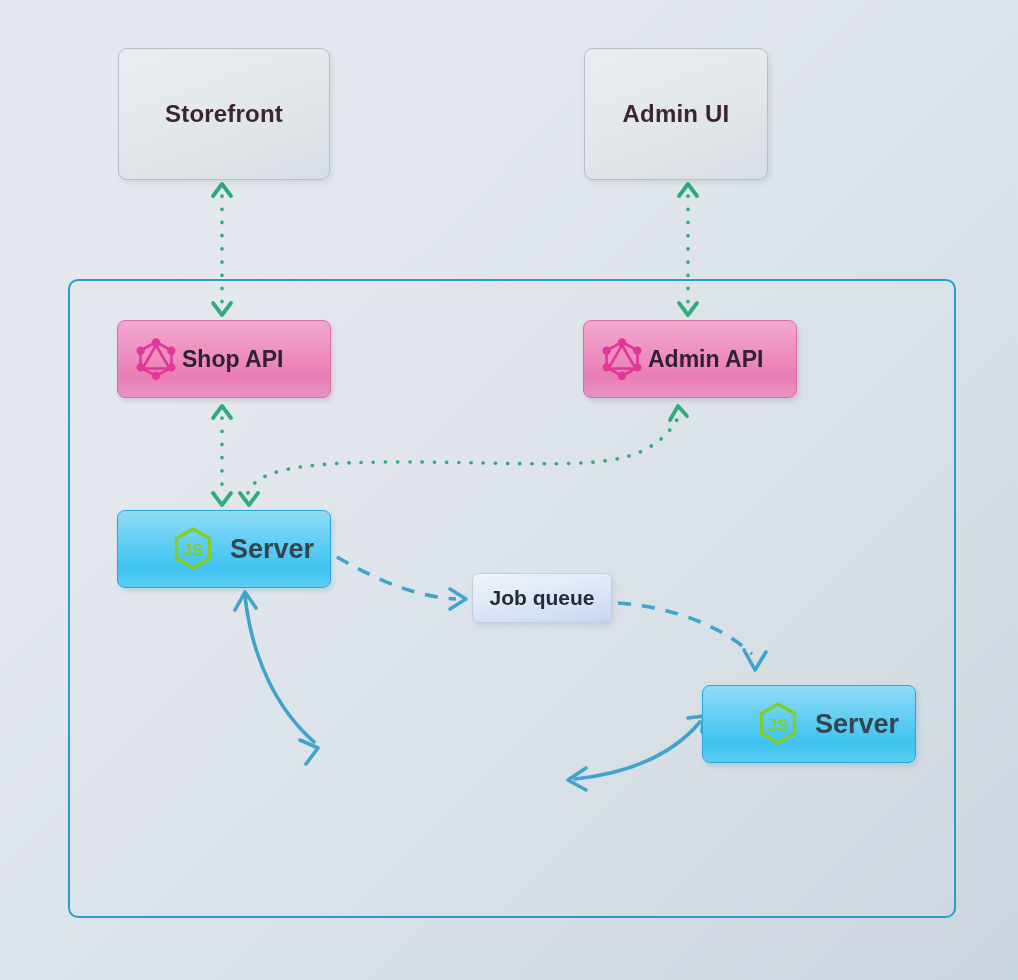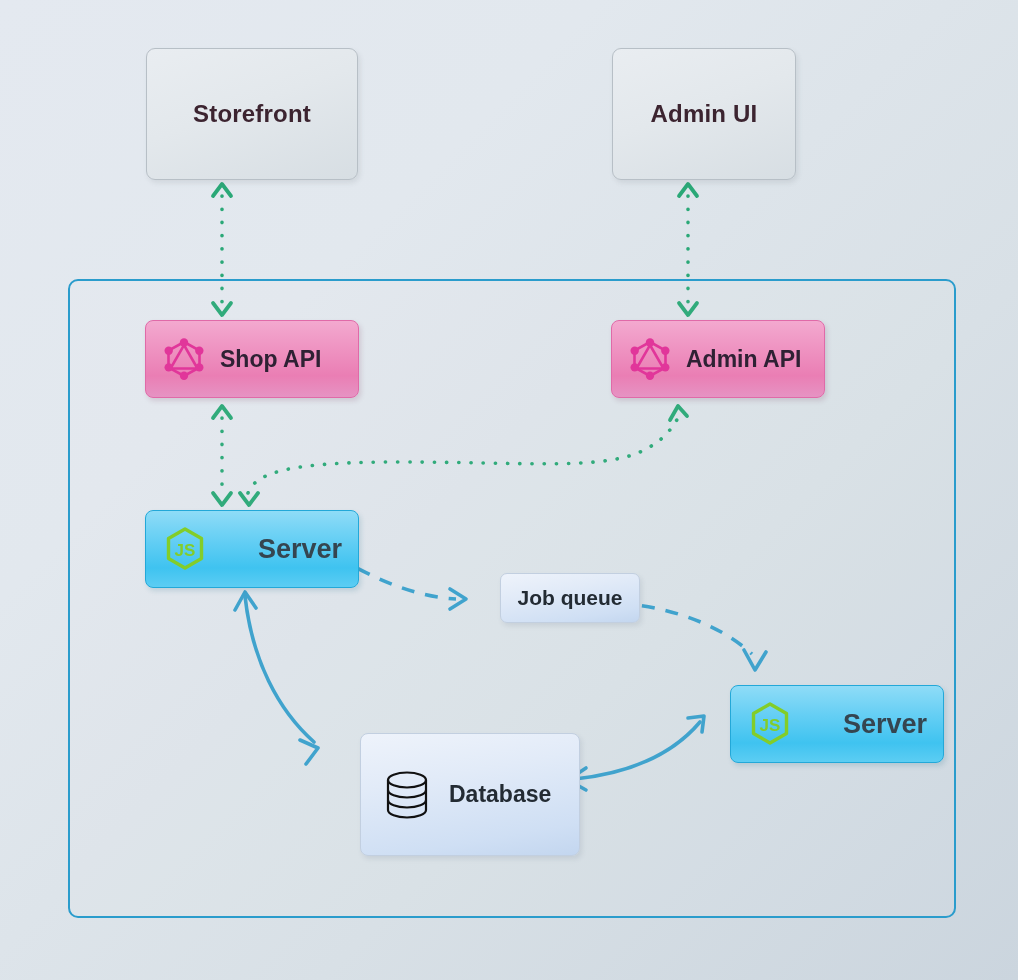--- a/index.html
+++ b/index.html
@@ -38,21 +38,20 @@
   }
 
   
   .node {
     position: absolute;
     box-sizing: border-box;
     display: flex;
     align-items: center;
     justify-content: center;
     border-radius: 8px;
-    margin-left: 28px;
   }
   .node .label {
     font-weight: bold;
     white-space: nowrap;
   }
   .node .nicon {
     display: inline-flex;
     align-items: center;
     justify-content: center;
     flex: 0 0 auto;
@@ -70,36 +69,36 @@
     color: #3c2430;
     letter-spacing: 0.2px;
   }
 
   
   .node.api {
     background: linear-gradient(180deg, #f3a9cf 0%, #ef94c2 35%, #ea7eb4 72%, #e693c3 100%);
     border: 1px solid #e06aa8;
     box-shadow: 2px 3px 5px rgba(120,60,95,0.18);
     padding: 16px 16px;
-    gap: 14px;
+    gap: 4px;
     justify-content: flex-start;
   }
   .node.api .label {
     font-size: 23px;
     color: #2f2134;
   }
 
   
   .node.service {
     background: linear-gradient(180deg, #8fdcf7 0%, #63cef4 40%, #3fc3f0 75%, #5ccdf3 100%);
     border: 1px solid #23a8d8;
     box-shadow: 2px 3px 5px rgba(40,110,140,0.18);
     padding: 0 16px;
     gap: 14px;
-    justify-content: space-between;
+    justify-content: flex-end;
   }
   .node.service .label {
     font-size: 27px;
     color: #354550;
   }
 
   
   .node.store {
     background: linear-gradient(170deg, #eef3fb 0%, #e2ebf8 35%, #cfdff4 80%, #c3d6ef 100%);
     border: 1px solid #c2cfe0;
@@ -241,27 +240,14 @@
   <div class="node service" style="left:702px; top:685px; width:214px; height:78px;">
     <span class="nicon">
       <svg width="46" height="48" viewBox="0 0 46 48" xmlns="http://www.w3.org/2000/svg">
         <path d="M23 4 L39.5 13.5 L39.5 33.5 L23 43 L6.5 33.5 L6.5 13.5 Z" fill="none" stroke="#83cd29" stroke-width="3.4" stroke-linejoin="round"></path>
         <text x="23" y="30.5" font-family="'Liberation Sans', sans-serif" font-size="17" font-weight="bold" fill="#83cd29" text-anchor="middle">JS</text>
       </svg>
     </span>
     <span class="label">Server</span>
   </div>
 
-  <div class="node store" style="left:332px; top:733px; width:220px; height:123px; padding-left:22px; gap:18px;">
-    <span class="nicon">
-      <svg width="48" height="52" viewBox="0 0 48 52" xmlns="http://www.w3.org/2000/svg">
-        <g fill="none" stroke="#111111" stroke-width="2.2">
-          <ellipse cx="24" cy="11" rx="19" ry="7.5"></ellipse>
-          <path d="M5 11 L5 41 C5 45.2 13.5 48.5 24 48.5 C34.5 48.5 43 45.2 43 41 L43 11"></path>
-          <path d="M5 21 C5 25.2 13.5 28.5 24 28.5 C34.5 28.5 43 25.2 43 21"></path>
-          <path d="M5 31 C5 35.2 13.5 38.5 24 38.5 C34.5 38.5 43 35.2 43 31"></path>
-        </g>
-      </svg>
-    </span>
-    <span class="label">Database</span>
-  </div>
 
 </div>
 
 </body></html>

